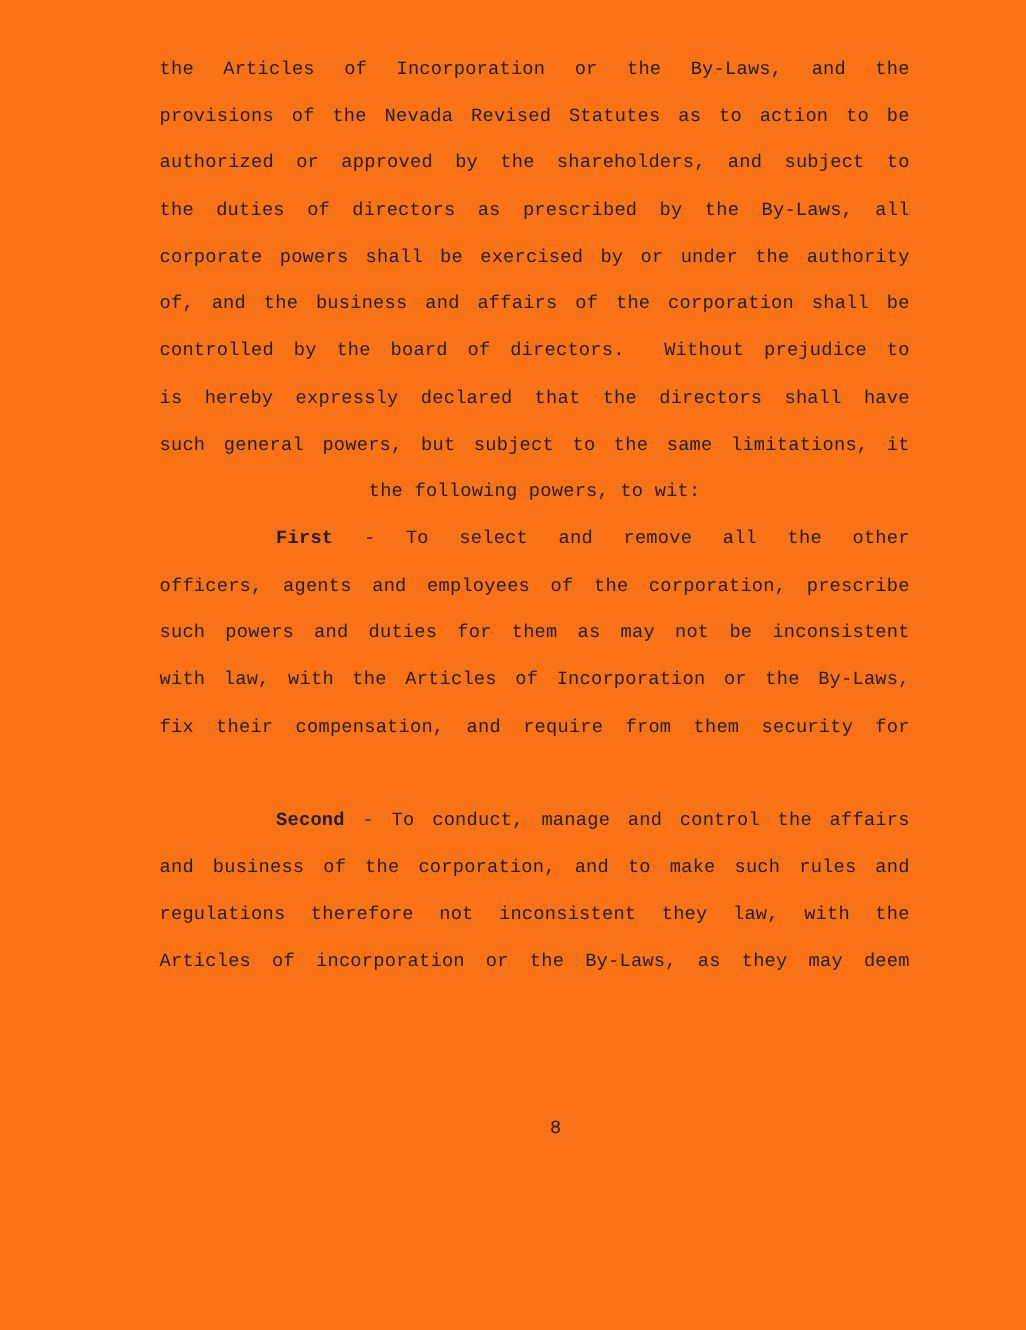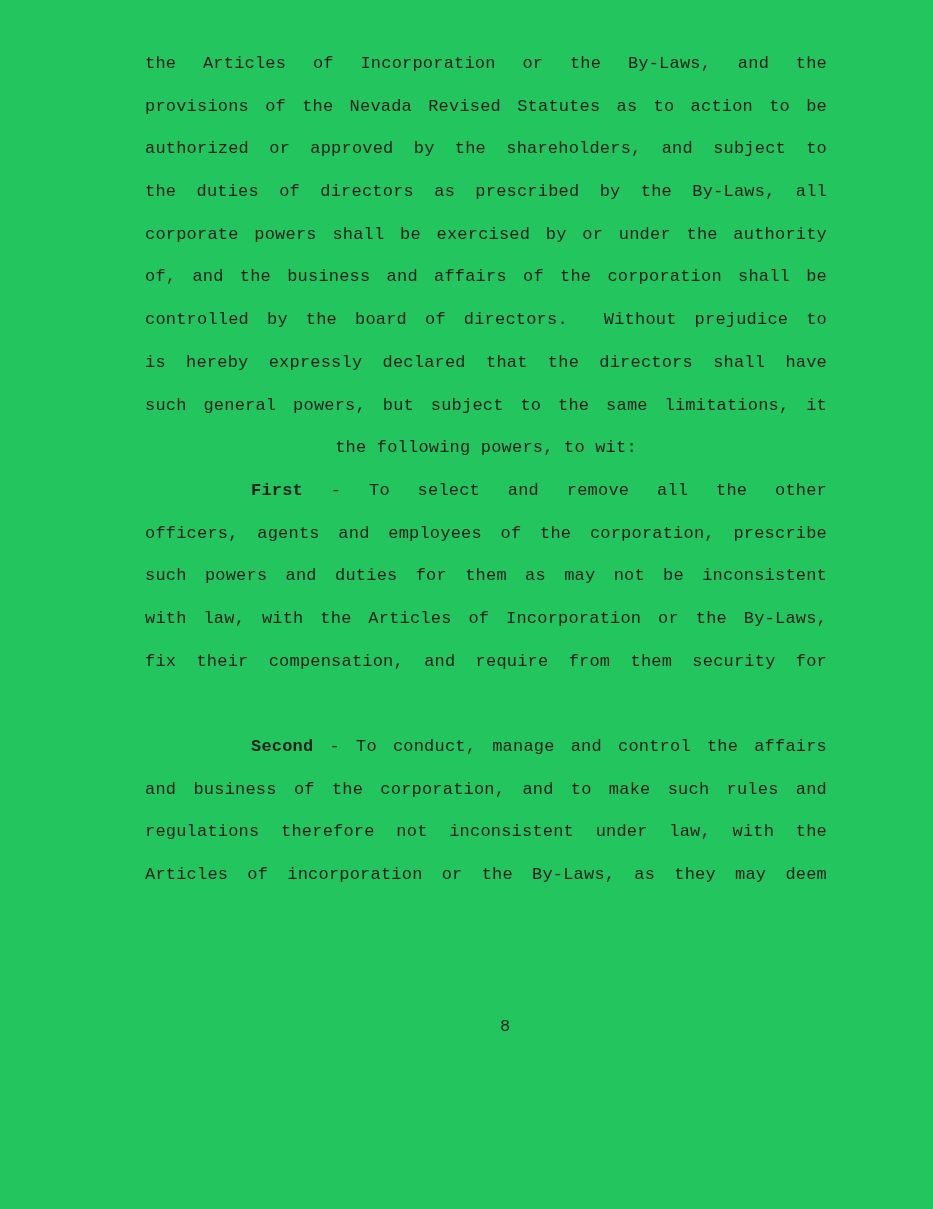--- a/index.html
+++ b/index.html
@@ -4,21 +4,21 @@
 <style>
   html, body {
     margin: 0;
     padding: 0;
     background: #ffffff;
   }
   .page {
     position: relative;
     width: 933px;
     height: 1209px;
-    background: #22c55e;
+    background: #f97316;
     font-family: "Liberation Mono", "DejaVu Sans Mono", monospace;
     color: #1f1f1f;
     overflow: hidden;
   }
   .textblock {
     position: absolute;
     left: 145px;
     top: 43px;
     width: 682px;
   }
@@ -64,17 +64,17 @@
       <div class="line justify">such general powers, but subject to the same limitations, it</div>
       <div class="line">the following powers, to wit:</div>
       <div class="line justify indent"><b>First</b> - To select and remove all the other</div>
       <div class="line justify">officers, agents and employees of the corporation, prescribe</div>
       <div class="line justify">such powers and duties for them as may not be inconsistent</div>
       <div class="line justify">with law, with the Articles of Incorporation or the By-Laws,</div>
       <div class="line justify">fix their compensation, and require from them security for</div>
       <div class="line"></div>
       <div class="line justify indent"><b>Second</b> - To conduct, manage and control the affairs</div>
       <div class="line justify">and business of the corporation, and to make such rules and</div>
-      <div class="line justify">regulations therefore not inconsistent under law, with the</div>
+      <div class="line justify">regulations therefore not inconsistent they law, with the</div>
       <div class="line justify">Articles of incorporation or the By-Laws, as they may deem</div>
     </div>
   <div class="page-number">8</div>
 </div>
 
 </body></html>

